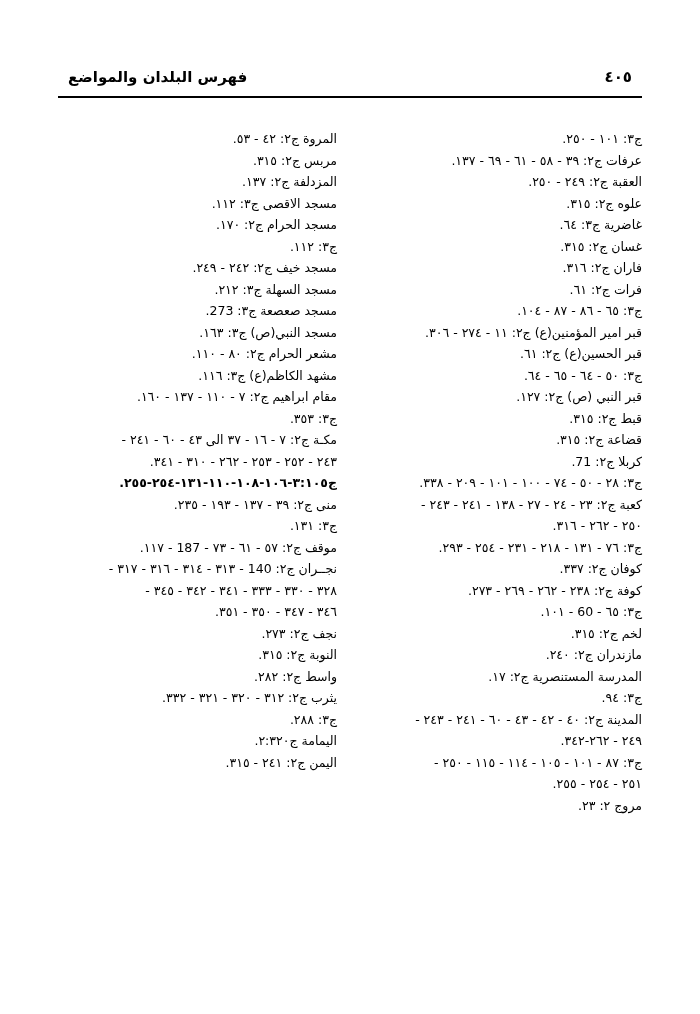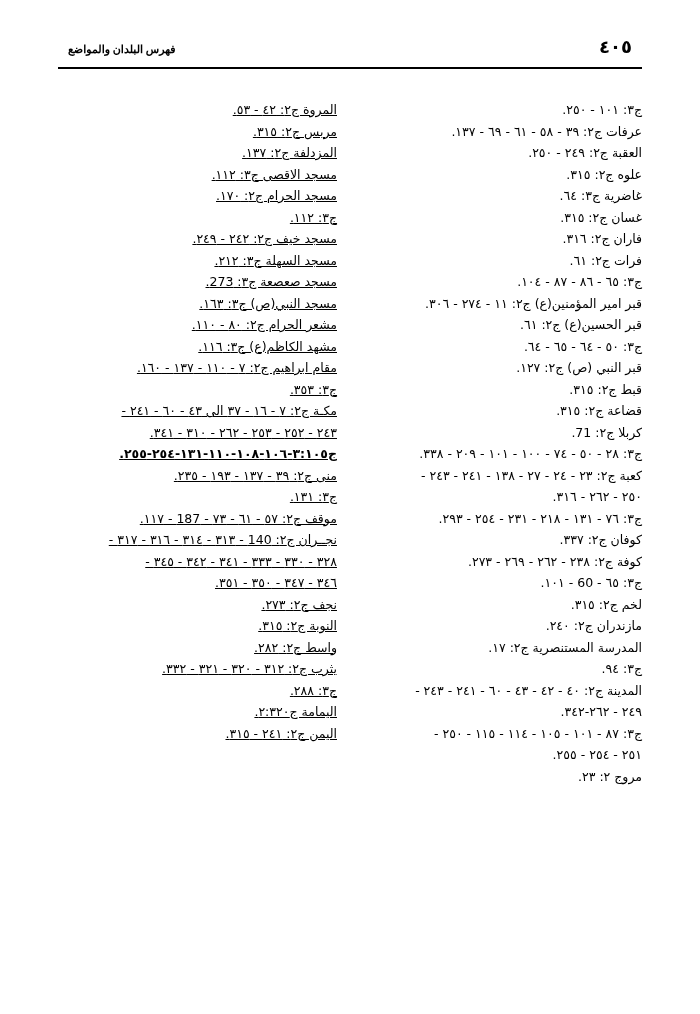--- a/index.html
+++ b/index.html
@@ -24,29 +24,29 @@
   .header {
     display: flex;
     flex-direction: row;
     justify-content: space-between;
     align-items: baseline;
     font-size: 15px;
     font-weight: bold;
     padding: 0 10px;
   }
   .header-title {
-    font-size: 11px;
+    font-size: 15px;
     font-weight: bold;
     letter-spacing: 0.5px;
-    font-family: Liberation Serif, serif;
   }
   .page-number {
-    font-size: 18px;
+    font-size: 15px;
     font-weight: bold;
     letter-spacing: 1px;
+    margin-top: 32px;
   }
   .rule {
     margin-top: 10px;
     border-top: 2.5px solid #000;
     width: 100%;
   }
   .columns {
     display: flex;
     flex-direction: row;
     margin-top: 30px;
@@ -54,21 +54,20 @@
   }
   .col {
     width: 50%;
     box-sizing: border-box;
   }
   .col-right {
     padding-left: 4px;
   }
   .col-left {
     padding-right: 4px;
-    text-decoration: underline;
   }
   .entry {
     font-size: 12.5px;
     line-height: 1.72;
     text-align: right;
     white-space: nowrap;
     letter-spacing: 0px;
   }
   .entry.bold {
     font-weight: bold;

